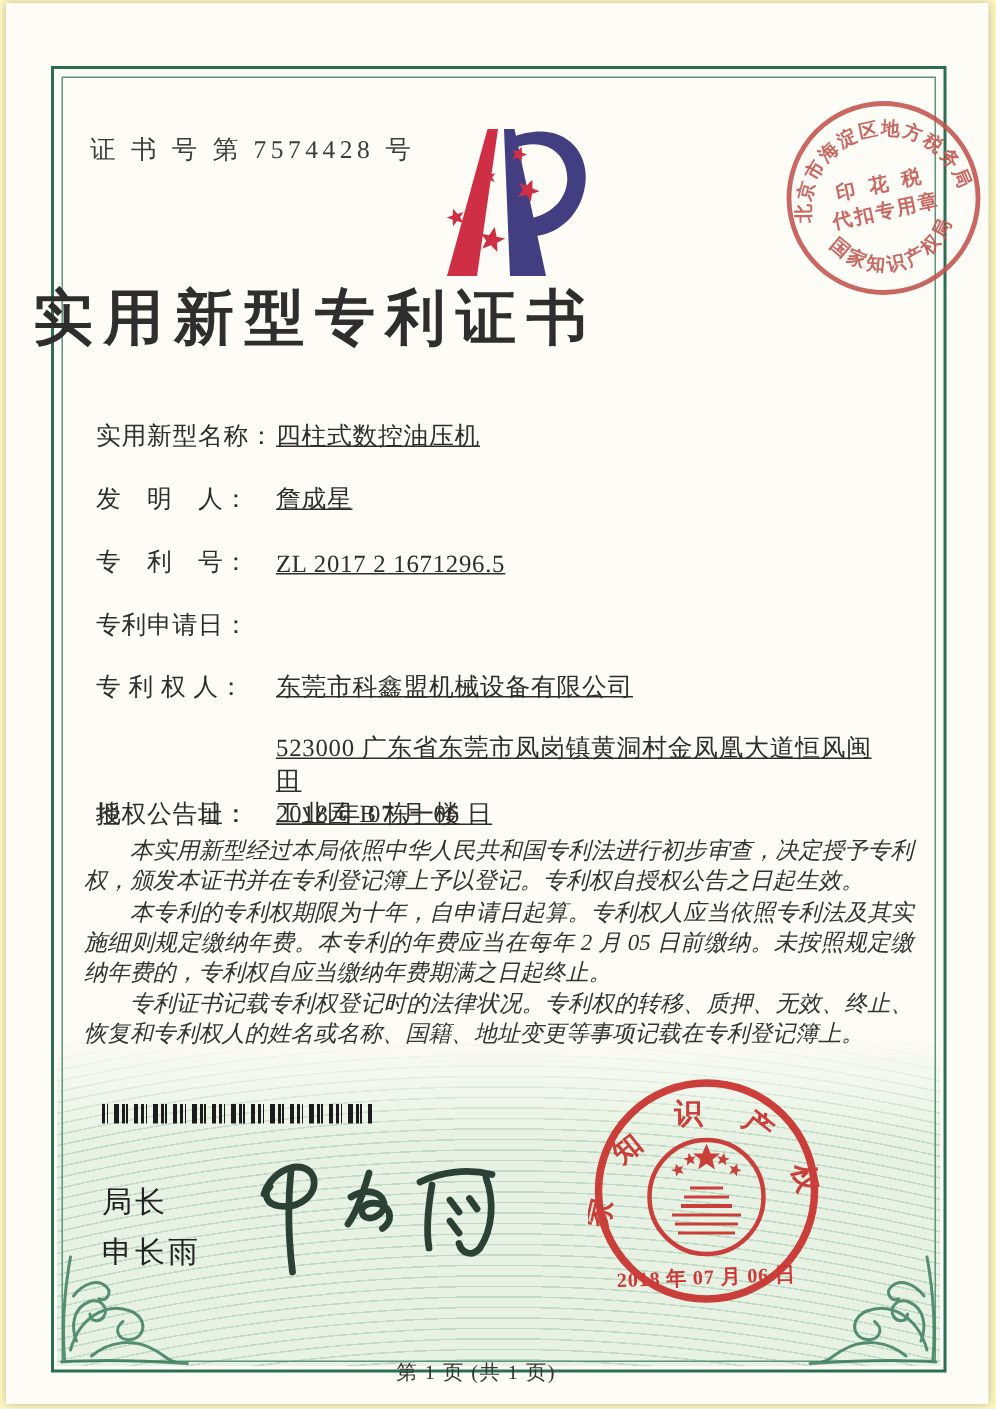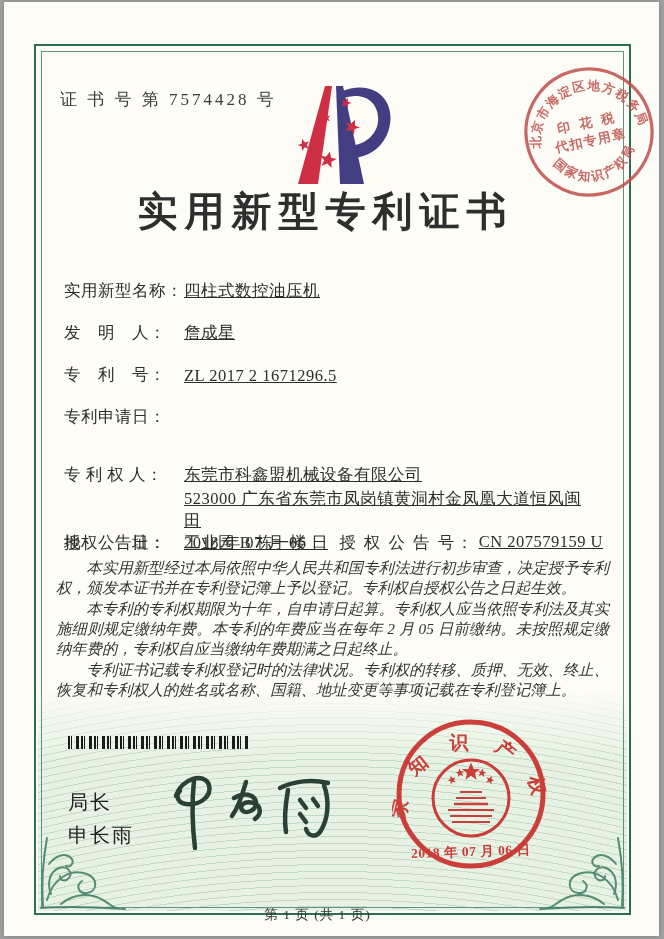--- a/index.html
+++ b/index.html
@@ -1,34 +1,34 @@
 <!DOCTYPE html>
 <html><head>
 <meta charset="utf-8">
 <style>
   html,body{margin:0;padding:0;background:#ececea;}
-  .screen{position:relative;width:664px;height:939px;background:#a3a3a3;overflow:hidden;
+  .screen{position:relative;width:664px;height:939px;background:#fef9c3;overflow:hidden;
           font-family:"Liberation Serif","DejaVu Serif",serif;}
   .paper{position:absolute;left:4px;top:2px;right:5px;bottom:3px;background:#fdfcf6;
          box-shadow:0 0 6px rgba(0,0,0,.25);}
   
   .frame-outer{position:absolute;left:30px;top:42px;right:28px;bottom:21px;
                border:2.5px solid #2c6e52;}
   .frame-inner{position:absolute;left:37px;top:49px;right:35px;bottom:28px;
                border:1px solid #5d967b;}
   
   .guilloche{position:absolute;left:34px;right:32px;top:688px;bottom:25px;
      background-color:rgba(223,239,221,.75);
      background-image:repeating-radial-gradient(circle at 50% 1400px,
         rgba(98,158,112,.28) 0 1px, rgba(98,158,112,0) 1px 7px);
      -webkit-mask-image:linear-gradient(to bottom,transparent,black 70px);
      mask-image:linear-gradient(to bottom,transparent,black 70px);}
   .cert-no{position:absolute;left:56px;top:86px;font-size:17px;color:#3c3c3c;
            letter-spacing:3px;}
-  .title{position:absolute;left:18px;right:30px;top:182px;text-align:center;
+  .title{position:absolute;left:18px;right:30px;top:182px;
          font-size:40px;font-weight:bold;color:#2e2e2e;letter-spacing:7px;}
   
   .logo{position:absolute;left:278px;top:80px;}
   
   .tax-stamp{position:absolute;left:517px;top:62px;transform:rotate(-12deg);opacity:.88;}
   
   .field-row{position:absolute;left:60px;right:56px;display:flex;align-items:flex-end;
              font-size:16.5px;color:#2d2d2d;}
   .flabel{flex:none;width:120px;letter-spacing:.5px;}
   .fvalue{white-space:pre-line;letter-spacing:.5px;text-decoration:underline;}
@@ -131,36 +131,32 @@
       <span class="flabel">发　明　人：</span>
       <span class="fvalue">詹成星</span>
     </div>
     <div class="field-row" style="top:362px">
       <span class="flabel">专　利　号：</span>
       <span class="fvalue">ZL 2017 2 1671296.5</span>
     </div>
     <div class="field-row" style="top:404px">
       <span class="flabel">专利申请日：</span>
     </div>
-    <div class="field-row" style="top:462px">
+    <div class="field-row" style="top:445px">
       <span class="flabel">专 利 权 人：</span>
       <span class="fvalue">东莞市科鑫盟机械设备有限公司</span>
     </div>
     <div class="field-row" style="top:486px">
       <span class="flabel">地　　　址：</span>
       <span class="fvalue" style="max-width:408px">523000 广东省东莞市凤岗镇黄洞村金凤凰大道恒风闽田
 工业园 B 栋一楼</span>
     </div>
     <div class="field-row" style="top:530px">
       <span class="flabel">授权公告日：</span>
       <span class="fvalue">2018 年 07 月 06 日</span>
-      <span class="grant-right">
-        <span class="flabel">授 权 公 告 号：</span>
-        <span class="fvalue">CN 207579159 U</span>
-      </span>
     </div>
 
     <div class="paras">
       <p>本实用新型经过本局依照中华人民共和国专利法进行初步审查，决定授予专利权，颁发本证书并在专利登记簿上予以登记。专利权自授权公告之日起生效。</p>
       <p>本专利的专利权期限为十年，自申请日起算。专利权人应当依照专利法及其实施细则规定缴纳年费。本专利的年费应当在每年 2 月 05 日前缴纳。未按照规定缴纳年费的，专利权自应当缴纳年费期满之日起终止。</p>
       <p>专利证书记载专利权登记时的法律状况。专利权的转移、质押、无效、终止、恢复和专利权人的姓名或名称、国籍、地址变更等事项记载在专利登记簿上。</p>
     </div>
 
     <div class="barcode"></div>
 

